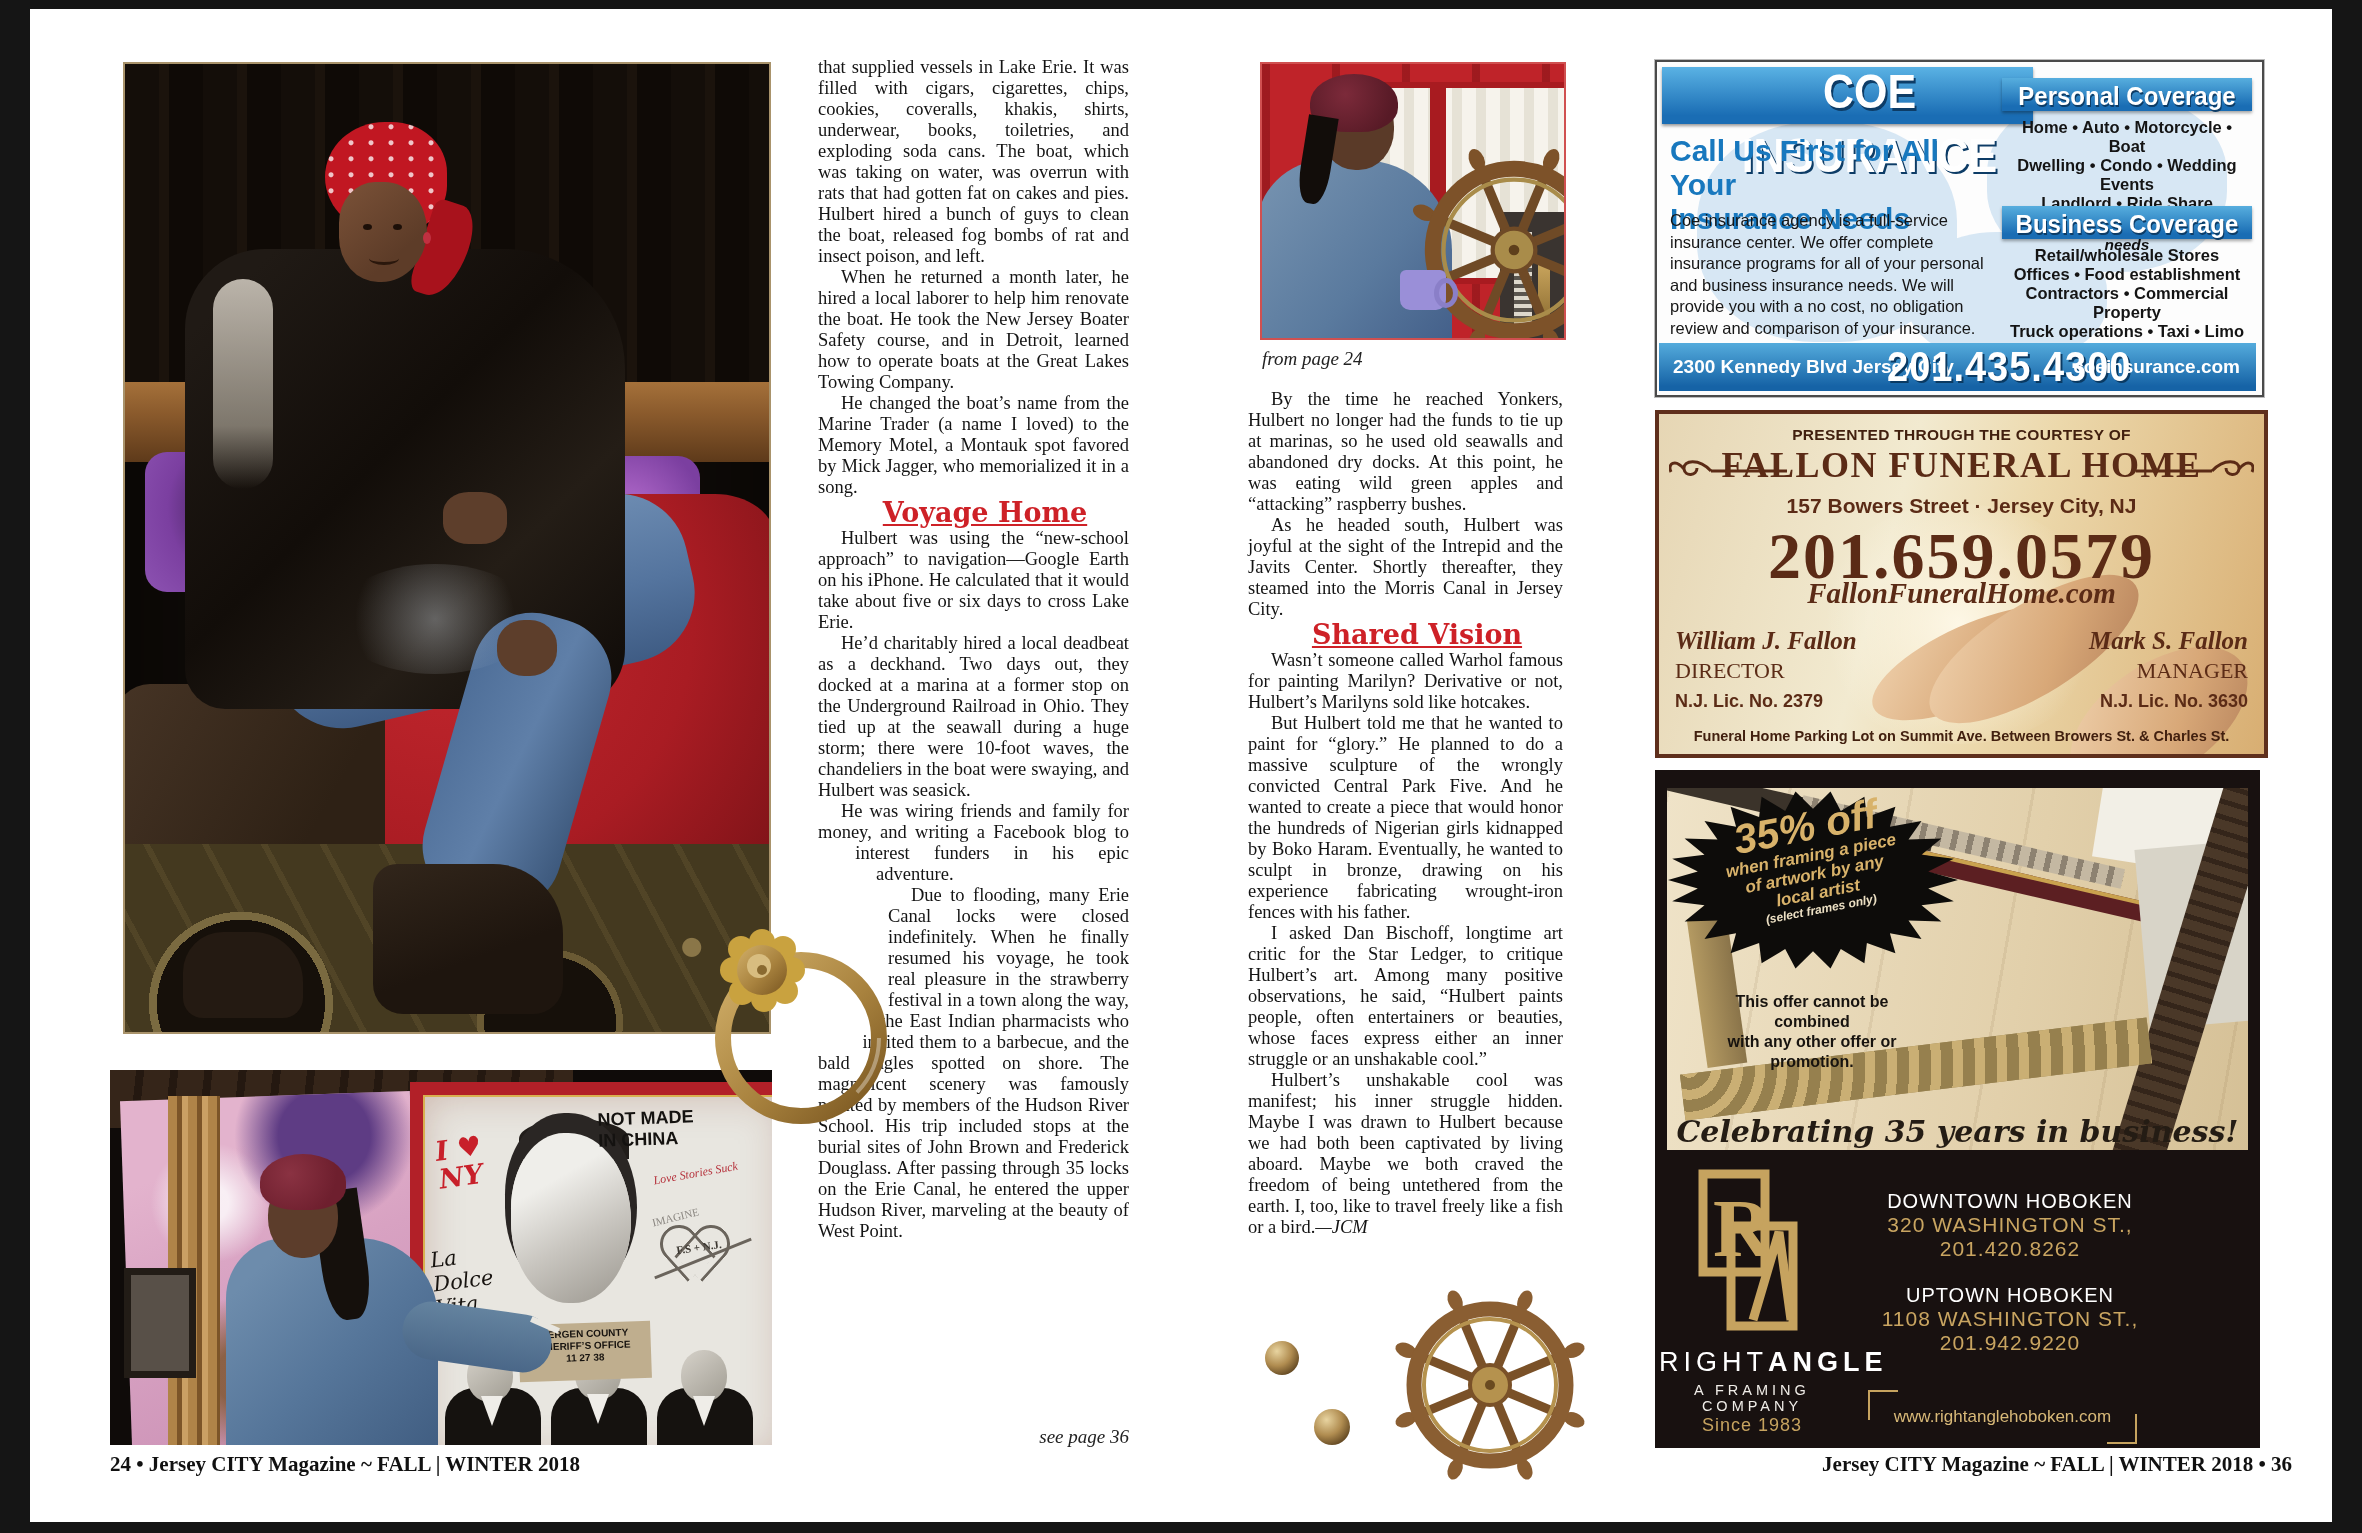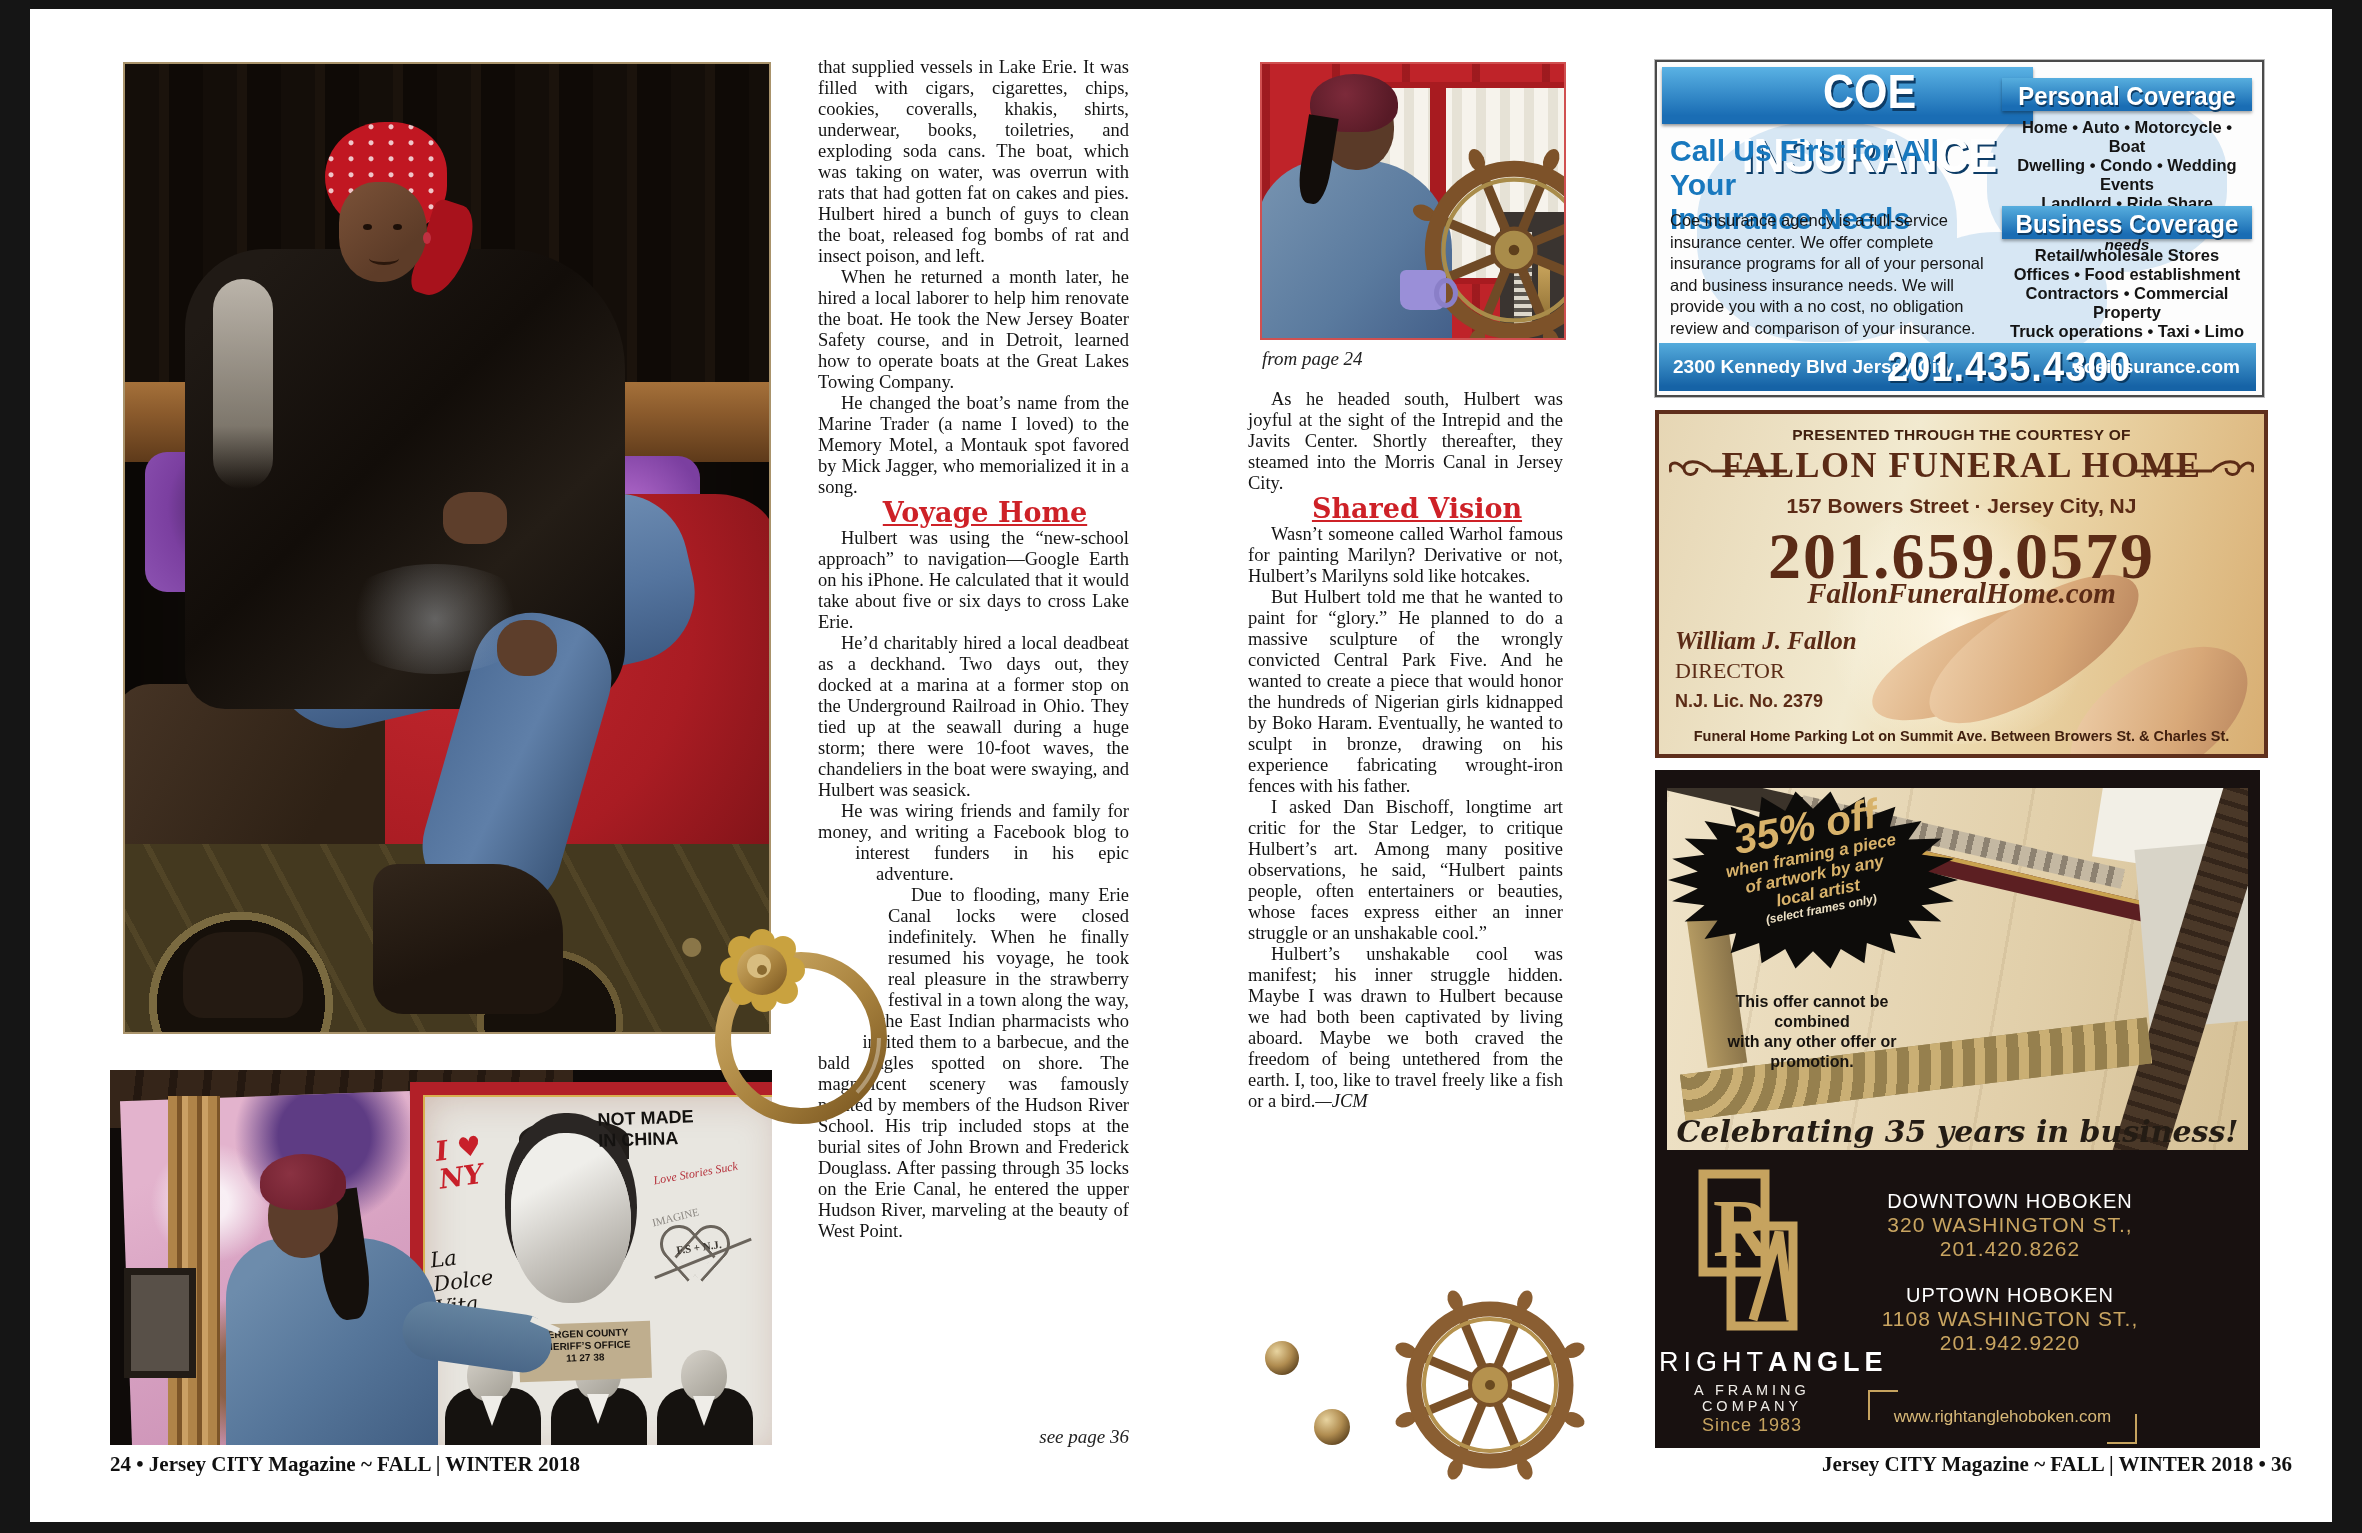--- a/index.html
+++ b/index.html
@@ -423,20 +423,21 @@
           <circle cx="103" cy="103" r="20" fill="#a98c4a" stroke="#6f4a26" stroke-width="4"></circle>
           <circle cx="103" cy="103" r="5" fill="#5e3f1c"></circle>
         </g>
       </svg>
     </div>
     <div class="abs pw-mug"></div>
   </div>
   <div class="abs caption" style="left:1232px;top:339px;">from page 24</div>
 
   <div class="abs bodycol" style="left:1218px;top:380px;width:315px;">
+    <p>By the time he reached Yonkers, Hulbert no longer had the funds to tie up at marinas, so he used old seawalls and abandoned dry docks. At this point, he was eating wild green apples and “attacking” raspberry bushes.</p>
     <p>As he headed south, Hulbert was joyful at the sight of the Intrepid and the Javits Center. Shortly thereafter, they steamed into the Morris Canal in Jersey City.</p>
     <p class="redhead">Shared Vision</p>
     <p>Wasn’t someone called Warhol famous for painting Marilyn? Derivative or not, Hulbert’s Marilyns sold like hotcakes.</p>
     <p>But Hulbert told me that he wanted to paint for “glory.” He planned to do a massive sculpture of the wrongly convicted Central Park Five. And he wanted to create a piece that would honor the hundreds of Nigerian girls kidnapped by Boko Haram. Eventually, he wanted to sculpt in bronze, drawing on his experience fabricating wrought-iron fences with his father.</p>
     <p>I asked Dan Bischoff, longtime art critic for the Star Ledger, to critique Hulbert’s art. Among many positive observations, he said, “Hulbert paints people, often entertainers or beauties, whose faces express either an inner struggle or an unshakable cool.”</p>
     <p><span>Hulbert’s unshakable cool was manifest; his inner struggle hidden. Maybe I was drawn to Hulbert because we had both been captivated by living aboard. Maybe we both craved the freedom of being untethered from the earth. I, too, like to travel freely like a fish or a bird.</span><span class="it">—JCM</span></p>
   </div>
 
   <div class="abs ball ball1"></div>
   <div class="abs ball ball2"></div>
@@ -539,20 +540,25 @@
     </svg>
     <div class="abs fa-name">FALLON FUNERAL HOME</div>
     <div class="abs fa-addr">157 Bowers Street  ·  Jersey City, NJ</div>
     <div class="abs fa-phone">201.659.0579</div>
     <div class="abs fa-web">FallonFuneralHome.com</div>
     <div class="abs fa-person" style="left:16px;text-align:left;">
       <div class="fa-pname">William J. Fallon</div>
       <div>DIRECTOR</div>
       <div class="fa-lic">N.J. Lic. No. 2379</div>
     </div>
+    <div class="abs fa-person" style="right:16px;text-align:right;">
+      <div class="fa-pname">Mark S. Fallon</div>
+      <div>MANAGER</div>
+      <div class="fa-lic">N.J. Lic. No. 3630</div>
+    </div>
     <div class="abs fa-park">Funeral Home Parking Lot on Summit Ave. Between Browers St. &amp; Charles St.</div>
   </div>
 
   <div class="abs ad-ra">
     <div class="abs ra-photo">
       <div class="ra-strip ra-s1"></div>
       <div class="ra-strip ra-s2"></div>
       <div class="ra-strip ra-s3"></div>
       <div class="ra-strip ra-s7"></div>
       <div class="ra-strip ra-s8"></div>

